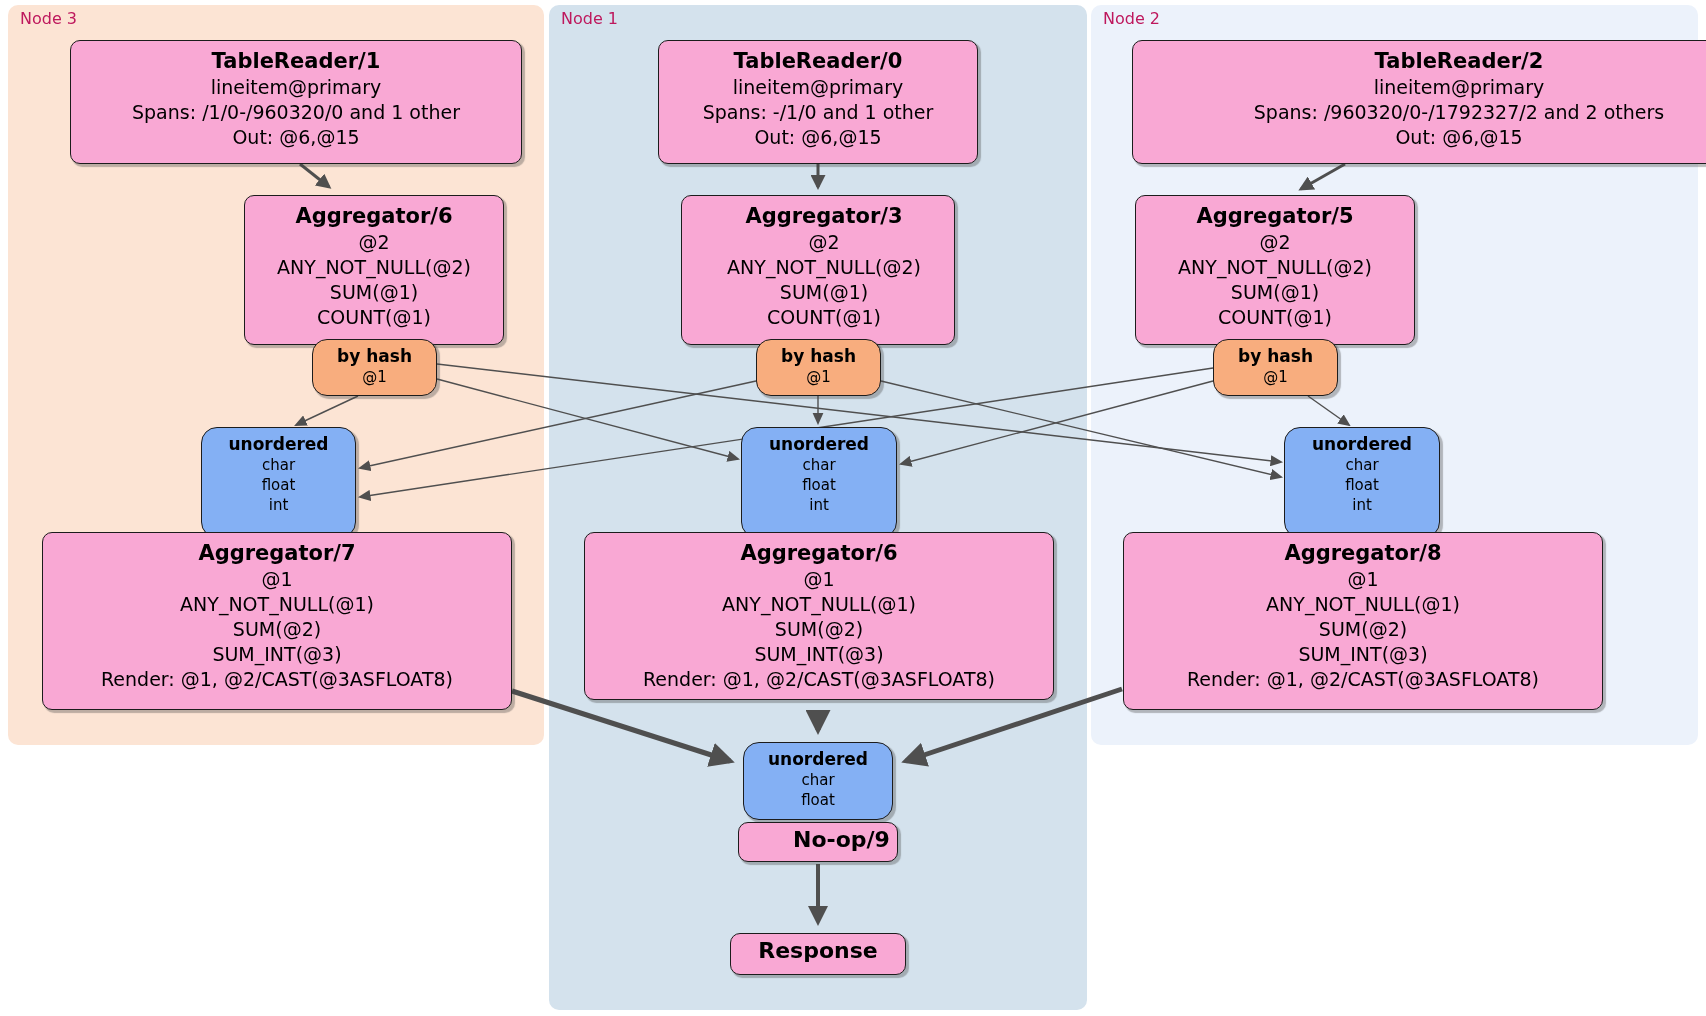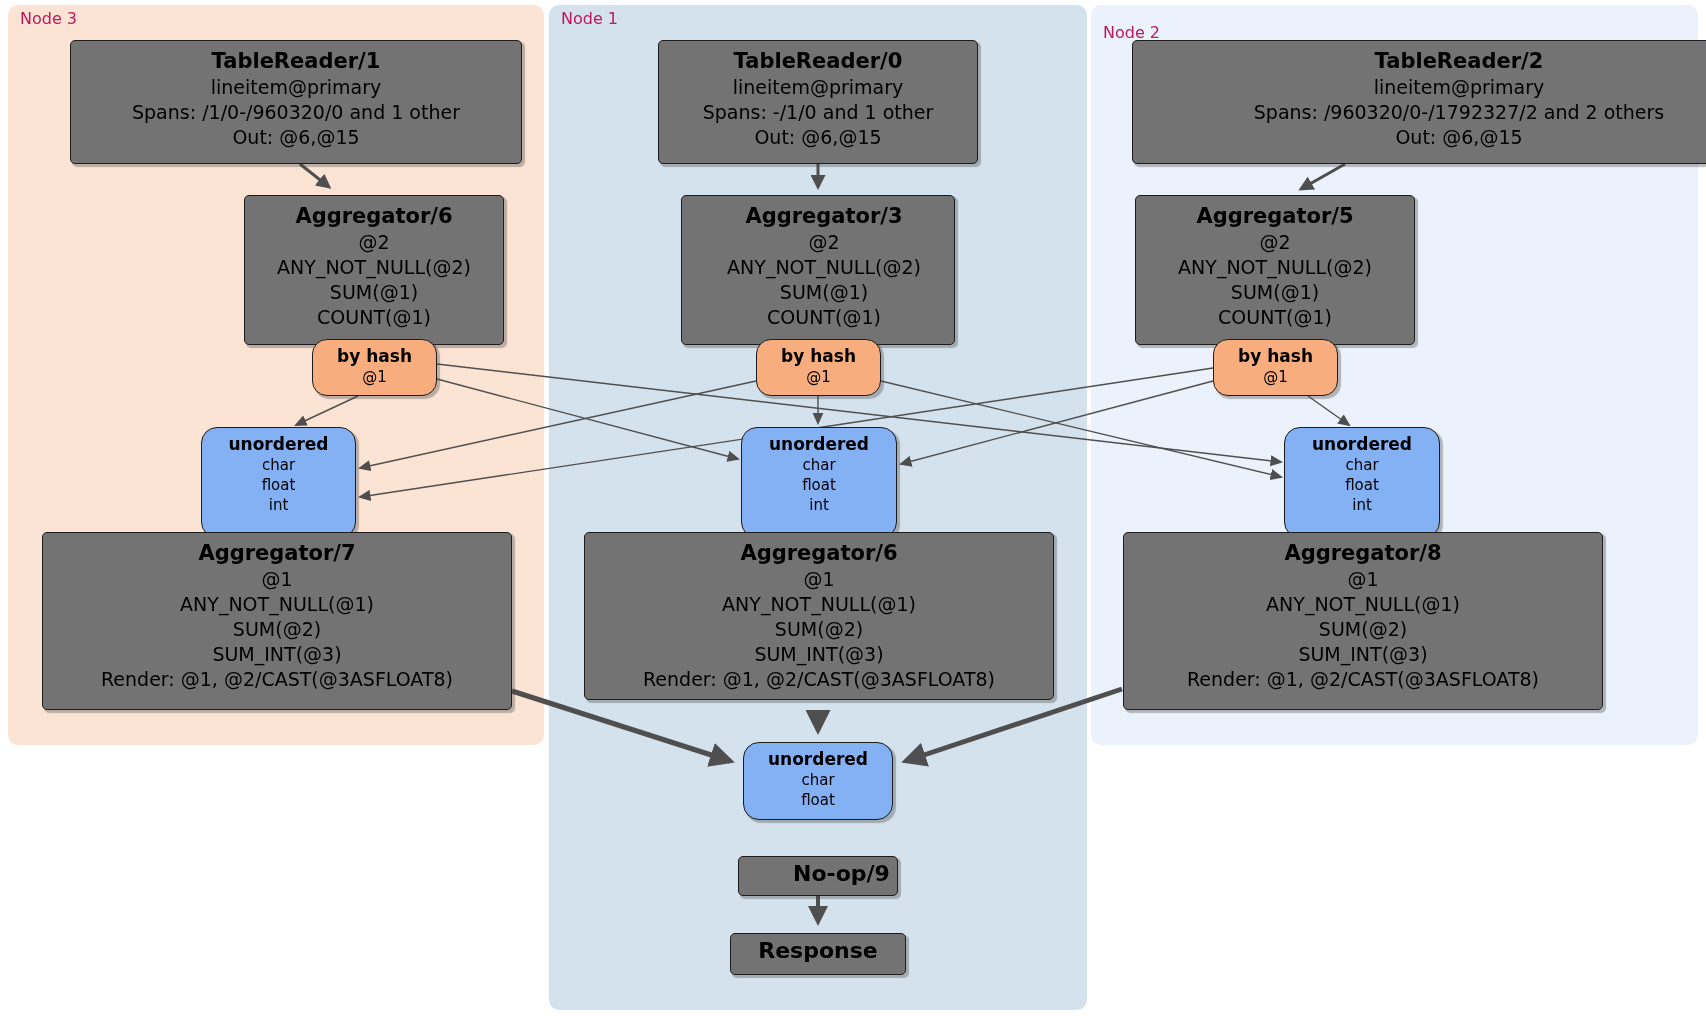--- a/index.html
+++ b/index.html
@@ -12,42 +12,42 @@
   #region-node3{left:8px;top:5px;width:536px;height:740px;background:#fce4d4;}
   #region-node1{left:549px;top:5px;width:538px;height:1005px;background:#d4e2ed;}
   #region-node2{left:1091px;top:5px;width:607px;height:740px;background:#ecf2fb;}
   svg.edges{position:absolute;left:0;top:0;pointer-events:none;}
   .edge{stroke:#4f4f4f;fill:none;}
   .edge.thin{stroke-width:1.4px;}
   .edge.med{stroke-width:3px;}
   .edge.med2{stroke-width:4px;}
   .edge.thick{stroke-width:5px;}
   .box{
-    position:absolute;box-sizing:border-box;border:1.6px solid #1c1c1c;border-radius:5px;
-    text-align:center;background:#737373;box-shadow:2.5px 2.5px 1px rgba(70,70,70,0.35);
+    position:absolute;box-sizing:border-box;border:1.6px solid #1c1c1c;border-radius:10px;
+    text-align:center;background:#f9a8d4;box-shadow:2.5px 2.5px 1px rgba(70,70,70,0.35);
   }
   .box .title{font-weight:bold;font-size:21px;padding-top:7px;line-height:27px;}
   .box .line{font-size:19px;line-height:25px;}
   .box.orange{background:#f8ad7e;border-radius:15px;}
   .box.blue{background:#84b0f4;border-radius:16px;}
   .box.orange .title,.box.blue .title{font-size:17px;line-height:22px;padding-top:5px;}
   .box.orange .line,.box.blue .line{font-size:15px;line-height:20px;}
   .box.small-label .title{font-size:22px;line-height:28px;padding-top:3px;}
 </style>
 </head>
 <body>
 
 <div id="canvas">
 
   <div class="region" id="region-node3"></div>
   <div class="region" id="region-node1"></div>
   <div class="region" id="region-node2"></div>
   <div class="region-label" style="left:20px;top:9px;">Node 3</div>
   <div class="region-label" style="left:561px;top:9px;">Node 1</div>
-  <div class="region-label" style="left:1103px;top:9px;margin-top:14px;">Node 2</div>
+  <div class="region-label" style="left:1103px;top:9px;">Node 2</div>
 
   <svg class="edges" width="1706" height="1016">
     <defs>
       <marker id="ah" markerWidth="5" markerHeight="5" refX="4" refY="2.5" orient="auto" markerUnits="strokeWidth">
         <path d="M0,0 L5,2.5 L0,5 z" fill="#4f4f4f"></path>
       </marker>
       <marker id="ah-sm" markerWidth="9" markerHeight="8" refX="7.5" refY="4" orient="auto" markerUnits="strokeWidth">
         <path d="M0,0 L9,4 L0,8 z" fill="#4f4f4f"></path>
       </marker>
     </defs>
@@ -134,21 +134,21 @@
     <div class="line">ANY_NOT_NULL(@1)</div>
     <div class="line">SUM(@2)</div>
     <div class="line">SUM_INT(@3)</div>
     <div class="line">Render: @1, @2/CAST(@3ASFLOAT8)</div>
   </div>
   <div class="box blue" style="left:743px;top:742px;width:150px;height:78px;">
     <div class="title">unordered</div>
     <div class="line">char</div>
     <div class="line">float</div>
   </div>
-  <div class="box small-label" style="left:738px;top:856px;width:160px;height:40px;padding-left:47px;">
+  <div class="box small-label" style="left:738px;top:822px;width:160px;height:40px;padding-left:47px;">
     <div class="title">No-op/9</div>
   </div>
   <div class="box small-label" style="left:730px;top:933px;width:176px;height:42px;">
     <div class="title">Response</div>
   </div>
 
   <div class="box" style="left:1132px;top:40px;width:654px;height:124px;">
     <div class="title">TableReader/2</div>
     <div class="line">lineitem@primary</div>
     <div class="line">Spans: /960320/0-/1792327/2 and 2 others</div>

